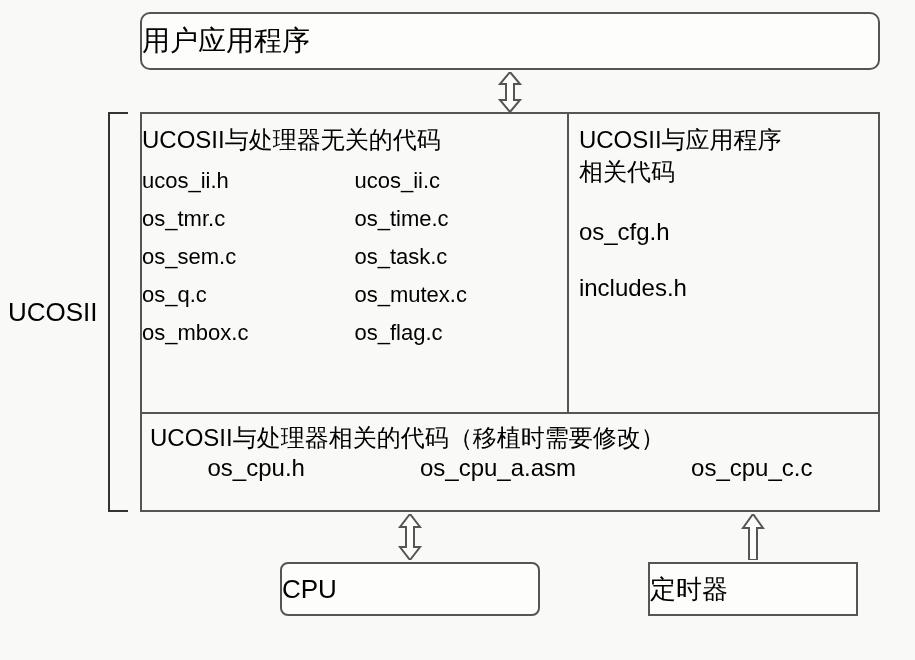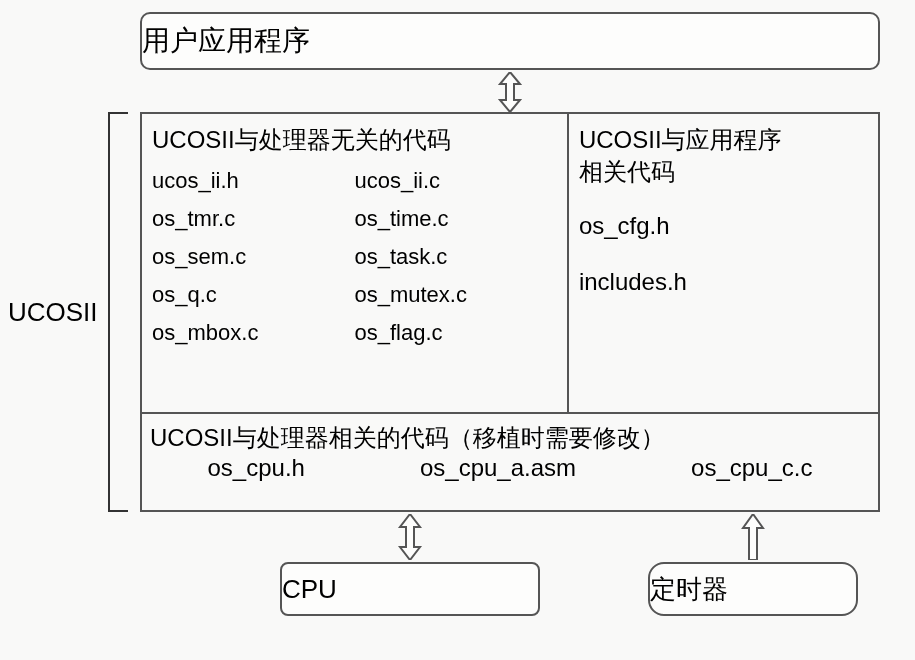--- a/index.html
+++ b/index.html
@@ -34,40 +34,40 @@
       height: 400px;
       border: 2px solid #555;
     }
     .upper-row {
       display: flex;
       height: 298px;
     }
     .proc-indep {
       width: 58%;
       border-right: 2px solid #555;
-      padding: 10px 10px;
+      padding: 10px 0;
     }
     .proc-indep .title {
       font-size: 24px;
       margin-bottom: 6px;
     }
     .file-grid {
       display: grid;
       grid-template-columns: 1fr 1fr;
       font-size: 22px;
       line-height: 38px;
     }
     .app-related {
       width: 42%;
       padding: 10px;
     }
     .app-related .title {
       font-size: 24px;
       line-height: 32px;
-      margin-bottom: 24px;
+      margin-bottom: 30px;
     }
     .app-related .file {
       font-size: 24px;
       margin-bottom: 28px;
     }
     .port-box {
       border-top: 2px solid #555;
       height: 100px;
       padding: 8px;
     }
@@ -90,21 +90,21 @@
       border-radius: 8px;
     }
     .timer-box {
       position: absolute;
       left: 648px;
       top: 562px;
       width: 210px;
       height: 54px;
       font-size: 26px;
       line-height: 50px;
-      border-radius: 16px;
+      border-radius: 0;
     }
     .arrow-vert {
       position: absolute;
       width: 26px;
     }
     .arrow-vert svg { display: block; }
     .arrow-up {
       position: absolute;
       width: 26px;
     }

